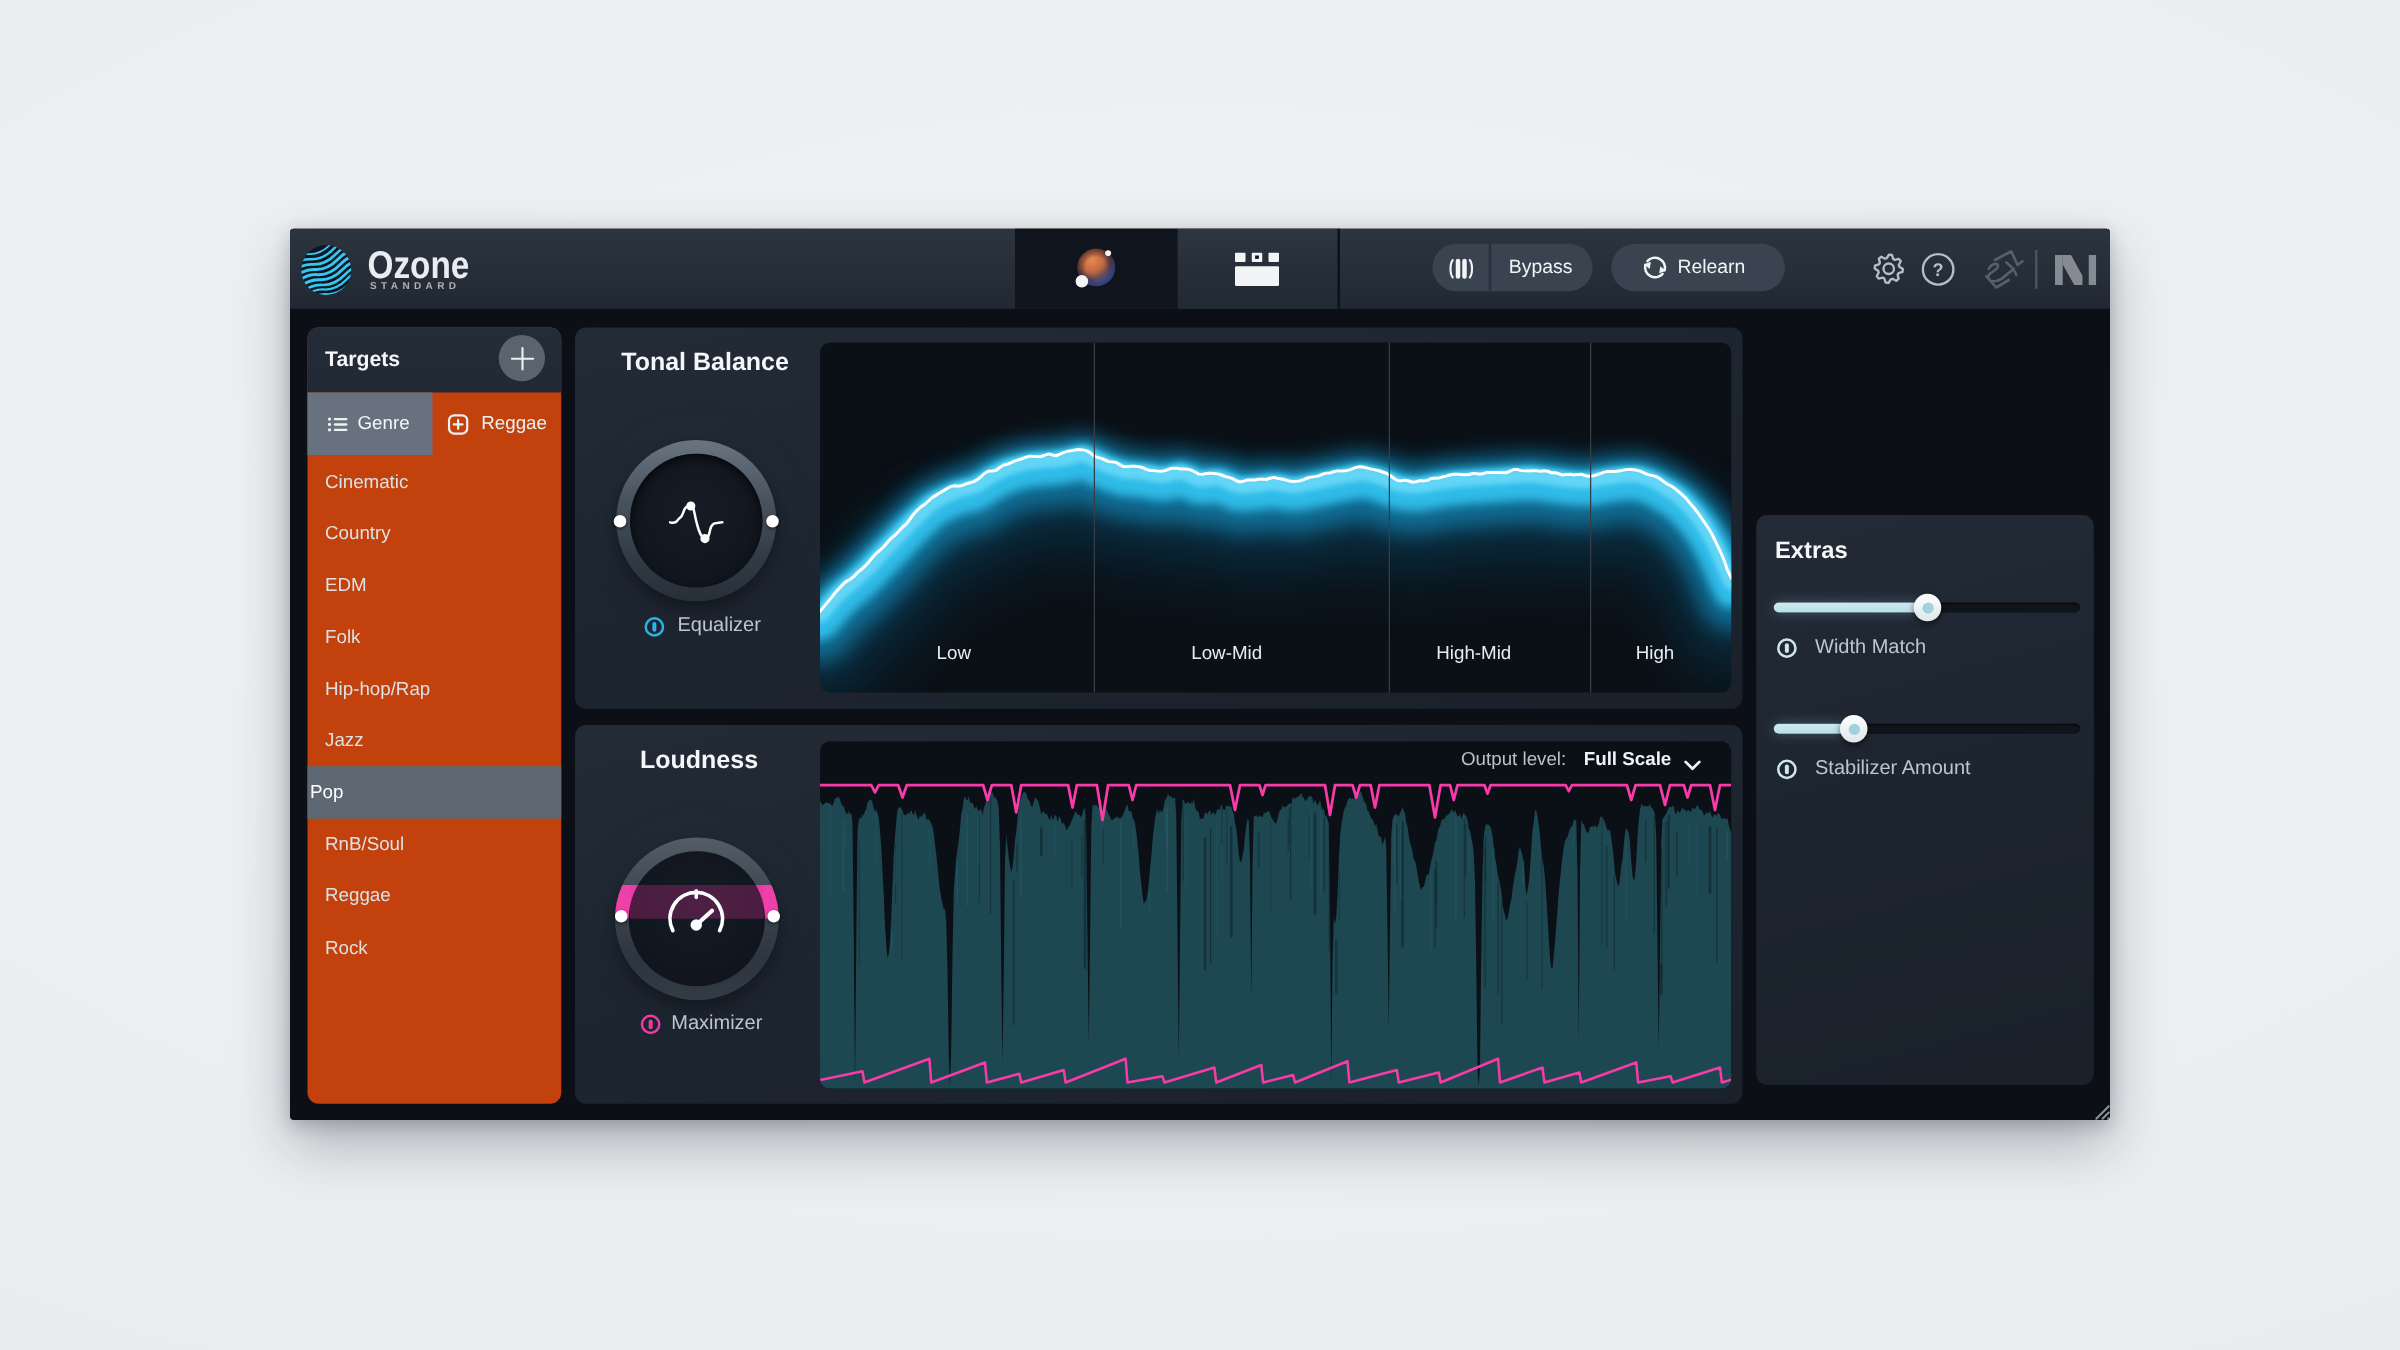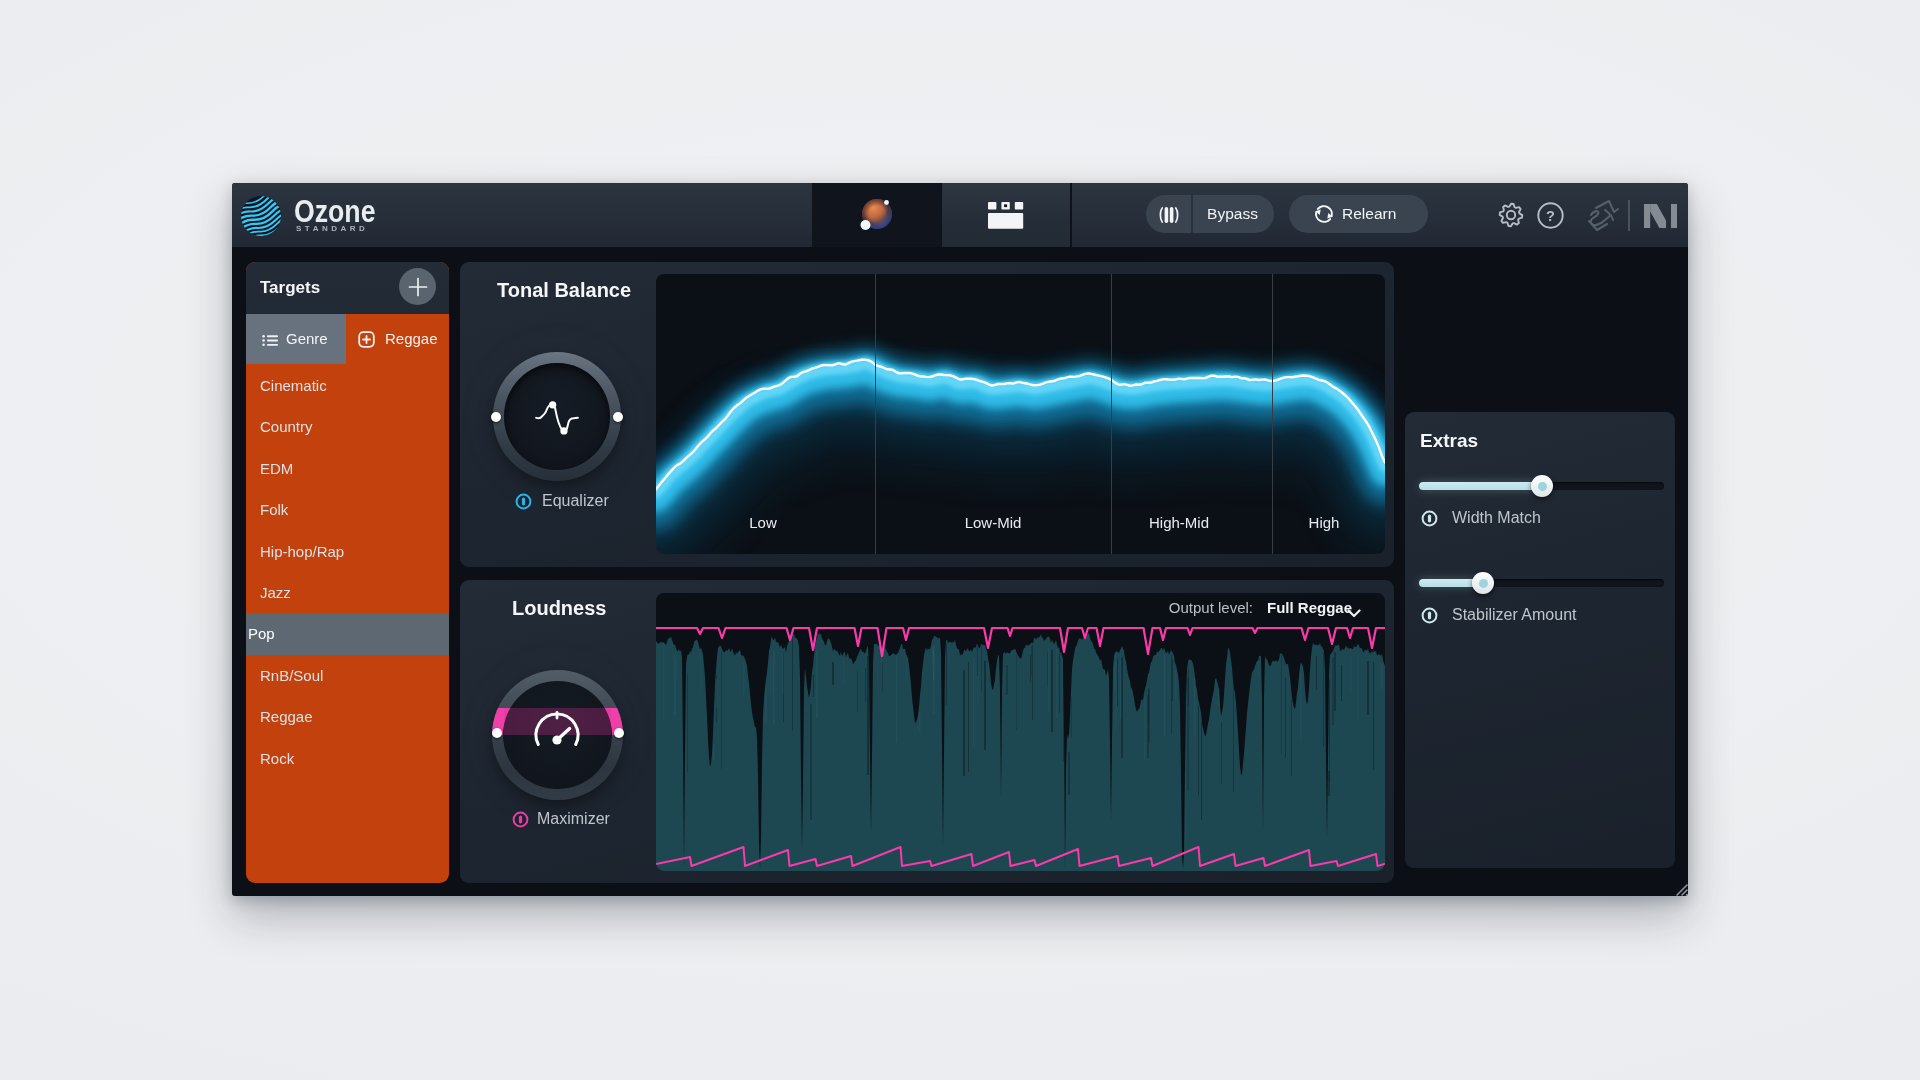--- a/index.html
+++ b/index.html
@@ -184,21 +184,21 @@
 <polyline points="0.0,213.9 3.0,211.3 6.0,207.8 9.0,204.2 12.0,200.7 15.0,197.3 18.0,194.4 21.0,191.8 24.0,189.3 27.0,186.8 30.0,184.3 33.0,181.7 36.0,178.8 39.0,175.8 42.0,172.6 45.0,169.4 48.0,166.3 51.0,163.2 54.0,160.0 57.0,156.8 60.0,153.7 63.0,150.6 66.0,147.4 69.0,144.2 72.0,141.1 75.0,138.1 78.0,135.2 81.0,132.4 84.0,129.6 87.0,126.8 90.0,124.2 93.0,122.2 96.0,120.6 99.0,119.2 102.0,117.8 105.0,116.4 108.0,115.0 111.0,113.9 114.0,113.1 117.0,112.5 120.0,111.9 123.0,111.0 126.0,109.7 129.0,107.9 132.0,106.1 135.0,104.2 138.0,102.5 141.0,100.8 144.0,99.2 147.0,97.7 150.0,96.4 153.0,95.5 156.0,94.5 159.0,93.6 162.0,92.9 165.0,92.3 168.0,91.7 171.0,91.2 174.0,90.9 177.0,90.7 180.0,90.5 183.0,90.3 186.0,90.1 189.0,89.8 192.0,89.3 195.0,88.8 198.0,88.3 201.0,87.6 204.0,86.8 207.0,85.9 210.0,85.5 213.0,86.2 216.0,87.7 219.0,89.3 222.0,90.9 225.0,92.3 228.0,93.6 231.0,94.9 234.0,95.9 237.0,96.8 240.0,97.8 243.0,98.6 246.0,99.1 249.0,99.3 252.0,99.5 255.0,99.7 258.0,100.0 261.0,100.4 264.0,101.0 267.0,101.6 270.0,102.2 273.0,102.6 276.0,102.4 279.0,101.7 282.0,100.9 285.0,100.1 288.0,99.6 291.0,100.1 294.0,101.3 297.0,102.7 300.0,104.1 303.0,105.2 306.0,105.6 309.0,105.3 312.0,104.9 315.0,104.5 318.0,104.4 321.0,105.1 324.0,106.3 327.0,107.7 330.0,109.1 333.0,110.3 336.0,110.7 339.0,110.7 342.0,110.5 345.0,110.3 348.0,110.0 351.0,109.7 354.0,109.3 357.0,108.9 360.0,108.5 363.0,108.3 366.0,108.5 369.0,109.0 372.0,109.6 375.0,110.2 378.0,110.6 381.0,110.5 384.0,110.0 387.0,109.4 390.0,108.8 393.0,108.2 396.0,107.6 399.0,107.0 402.0,106.4 405.0,105.8 408.0,105.2 411.0,104.6 414.0,104.0 417.0,103.4 420.0,102.8 423.0,102.2 426.0,101.6 429.0,101.0 432.0,100.5 435.0,100.5 438.0,101.1 441.0,101.9 444.0,102.7 447.0,103.5 450.0,104.5 453.0,105.6 456.0,106.8 459.0,108.0 462.0,109.1 465.0,109.9 468.0,110.3 471.0,110.5 474.0,110.7 477.0,110.8 480.0,110.7 483.0,110.2 486.0,109.6 489.0,109.0 492.0,108.4 495.0,107.9 498.0,107.5 501.0,107.1 504.0,106.7 507.0,106.3 510.0,106.0 513.0,105.7 516.0,105.5 519.0,105.3 522.0,105.1 525.0,104.9 528.0,104.7 531.0,104.5 534.0,104.3 537.0,104.1 540.0,103.9 543.0,103.7 546.0,103.5 549.0,103.3 552.0,103.1 555.0,102.9 558.0,102.7 561.0,102.5 564.0,102.3 567.0,102.2 570.0,102.2 573.0,102.5 576.0,102.9 579.0,103.3 582.0,103.7 585.0,104.1 588.0,104.5 591.0,104.9 594.0,105.3 597.0,105.7 600.0,106.0 603.0,106.3 606.0,106.5 609.0,106.7 612.0,106.8 615.0,106.7 618.0,106.2 621.0,105.6 624.0,105.0 627.0,104.4 630.0,103.9 633.0,103.5 636.0,103.1 639.0,102.7 642.0,102.3 645.0,102.1 648.0,102.0 651.0,102.0 654.0,102.2 657.0,103.0 660.0,104.0 663.0,105.0 666.0,106.2 669.0,107.8 672.0,109.6 675.0,111.4 678.0,113.2 681.0,115.0 684.0,116.9 687.0,119.2 690.0,122.0 693.0,125.0 696.0,128.2 699.0,131.6 702.0,135.2 705.0,139.1 708.0,143.8 711.0,149.0 714.0,154.5 717.0,160.5 720.0,167.1 723.0,174.3 726.0,182.0 729.0,188.0" transform="translate(0,10)" stroke="#33c0ec" stroke-width="28" opacity="0.95" filter="url(#b4)"></polyline>
 <polyline points="0.0,213.9 3.0,211.3 6.0,207.8 9.0,204.2 12.0,200.7 15.0,197.3 18.0,194.4 21.0,191.8 24.0,189.3 27.0,186.8 30.0,184.3 33.0,181.7 36.0,178.8 39.0,175.8 42.0,172.6 45.0,169.4 48.0,166.3 51.0,163.2 54.0,160.0 57.0,156.8 60.0,153.7 63.0,150.6 66.0,147.4 69.0,144.2 72.0,141.1 75.0,138.1 78.0,135.2 81.0,132.4 84.0,129.6 87.0,126.8 90.0,124.2 93.0,122.2 96.0,120.6 99.0,119.2 102.0,117.8 105.0,116.4 108.0,115.0 111.0,113.9 114.0,113.1 117.0,112.5 120.0,111.9 123.0,111.0 126.0,109.7 129.0,107.9 132.0,106.1 135.0,104.2 138.0,102.5 141.0,100.8 144.0,99.2 147.0,97.7 150.0,96.4 153.0,95.5 156.0,94.5 159.0,93.6 162.0,92.9 165.0,92.3 168.0,91.7 171.0,91.2 174.0,90.9 177.0,90.7 180.0,90.5 183.0,90.3 186.0,90.1 189.0,89.8 192.0,89.3 195.0,88.8 198.0,88.3 201.0,87.6 204.0,86.8 207.0,85.9 210.0,85.5 213.0,86.2 216.0,87.7 219.0,89.3 222.0,90.9 225.0,92.3 228.0,93.6 231.0,94.9 234.0,95.9 237.0,96.8 240.0,97.8 243.0,98.6 246.0,99.1 249.0,99.3 252.0,99.5 255.0,99.7 258.0,100.0 261.0,100.4 264.0,101.0 267.0,101.6 270.0,102.2 273.0,102.6 276.0,102.4 279.0,101.7 282.0,100.9 285.0,100.1 288.0,99.6 291.0,100.1 294.0,101.3 297.0,102.7 300.0,104.1 303.0,105.2 306.0,105.6 309.0,105.3 312.0,104.9 315.0,104.5 318.0,104.4 321.0,105.1 324.0,106.3 327.0,107.7 330.0,109.1 333.0,110.3 336.0,110.7 339.0,110.7 342.0,110.5 345.0,110.3 348.0,110.0 351.0,109.7 354.0,109.3 357.0,108.9 360.0,108.5 363.0,108.3 366.0,108.5 369.0,109.0 372.0,109.6 375.0,110.2 378.0,110.6 381.0,110.5 384.0,110.0 387.0,109.4 390.0,108.8 393.0,108.2 396.0,107.6 399.0,107.0 402.0,106.4 405.0,105.8 408.0,105.2 411.0,104.6 414.0,104.0 417.0,103.4 420.0,102.8 423.0,102.2 426.0,101.6 429.0,101.0 432.0,100.5 435.0,100.5 438.0,101.1 441.0,101.9 444.0,102.7 447.0,103.5 450.0,104.5 453.0,105.6 456.0,106.8 459.0,108.0 462.0,109.1 465.0,109.9 468.0,110.3 471.0,110.5 474.0,110.7 477.0,110.8 480.0,110.7 483.0,110.2 486.0,109.6 489.0,109.0 492.0,108.4 495.0,107.9 498.0,107.5 501.0,107.1 504.0,106.7 507.0,106.3 510.0,106.0 513.0,105.7 516.0,105.5 519.0,105.3 522.0,105.1 525.0,104.9 528.0,104.7 531.0,104.5 534.0,104.3 537.0,104.1 540.0,103.9 543.0,103.7 546.0,103.5 549.0,103.3 552.0,103.1 555.0,102.9 558.0,102.7 561.0,102.5 564.0,102.3 567.0,102.2 570.0,102.2 573.0,102.5 576.0,102.9 579.0,103.3 582.0,103.7 585.0,104.1 588.0,104.5 591.0,104.9 594.0,105.3 597.0,105.7 600.0,106.0 603.0,106.3 606.0,106.5 609.0,106.7 612.0,106.8 615.0,106.7 618.0,106.2 621.0,105.6 624.0,105.0 627.0,104.4 630.0,103.9 633.0,103.5 636.0,103.1 639.0,102.7 642.0,102.3 645.0,102.1 648.0,102.0 651.0,102.0 654.0,102.2 657.0,103.0 660.0,104.0 663.0,105.0 666.0,106.2 669.0,107.8 672.0,109.6 675.0,111.4 678.0,113.2 681.0,115.0 684.0,116.9 687.0,119.2 690.0,122.0 693.0,125.0 696.0,128.2 699.0,131.6 702.0,135.2 705.0,139.1 708.0,143.8 711.0,149.0 714.0,154.5 717.0,160.5 720.0,167.1 723.0,174.3 726.0,182.0 729.0,188.0" transform="translate(0,4)" stroke="#66d7f8" stroke-width="12" opacity="0.95" filter="url(#b3)"></polyline>
 <polyline points="0.0,215.2 3.0,211.5 6.0,207.8 9.0,204.3 12.0,200.4 15.0,197.1 18.0,193.9 21.0,191.1 24.0,189.6 27.0,187.3 30.0,184.1 33.0,181.6 36.0,179.0 39.0,175.7 42.0,172.0 45.0,168.7 48.0,166.2 51.0,163.4 54.0,159.8 57.0,156.5 60.0,154.2 63.0,151.0 66.0,147.8 69.0,145.2 72.0,141.3 75.0,137.2 78.0,134.0 81.0,131.3 84.0,129.4 87.0,126.6 90.0,123.9 93.0,122.1 96.0,120.2 99.0,118.5 102.0,116.6 105.0,115.1 108.0,114.6 111.0,114.9 114.0,114.4 117.0,113.0 120.0,112.2 123.0,111.3 126.0,109.7 129.0,107.2 132.0,104.4 135.0,102.9 138.0,102.8 141.0,102.2 144.0,99.8 147.0,98.0 150.0,97.4 153.0,96.1 156.0,94.7 159.0,93.8 162.0,92.8 165.0,91.7 168.0,91.0 171.0,91.1 174.0,91.3 177.0,91.2 180.0,90.1 183.0,89.1 186.0,90.0 189.0,90.6 192.0,89.3 195.0,87.9 198.0,87.1 201.0,86.6 204.0,86.0 207.0,85.6 210.0,85.9 213.0,86.5 216.0,88.1 219.0,90.6 222.0,92.0 225.0,92.7 228.0,94.0 231.0,95.3 234.0,95.5 237.0,96.0 240.0,97.9 243.0,99.4 246.0,99.3 249.0,98.9 252.0,99.0 255.0,99.3 258.0,100.0 261.0,101.5 264.0,102.4 267.0,102.5 270.0,102.9 273.0,103.1 276.0,102.5 279.0,101.4 282.0,100.5 285.0,100.5 288.0,101.1 291.0,101.1 294.0,101.3 297.0,102.1 300.0,103.6 303.0,105.3 306.0,105.5 309.0,104.8 312.0,104.6 315.0,104.7 318.0,105.1 321.0,106.0 324.0,107.2 327.0,107.9 330.0,108.9 333.0,110.6 336.0,111.6 339.0,110.9 342.0,110.0 345.0,110.0 348.0,110.0 351.0,109.3 354.0,109.3 357.0,109.6 360.0,108.6 363.0,107.9 366.0,108.6 369.0,109.2 372.0,109.8 375.0,110.7 378.0,111.2 381.0,111.1 384.0,110.7 387.0,109.7 390.0,108.4 393.0,107.7 396.0,107.3 399.0,106.7 402.0,105.4 405.0,104.5 408.0,104.4 411.0,103.4 414.0,102.7 417.0,102.9 420.0,102.6 423.0,102.1 426.0,101.1 429.0,99.9 432.0,99.4 435.0,99.8 438.0,100.5 441.0,101.3 444.0,101.9 447.0,102.6 450.0,103.6 453.0,104.6 456.0,106.4 459.0,108.6 462.0,110.4 465.0,110.7 468.0,110.1 471.0,110.8 474.0,111.8 477.0,111.4 480.0,110.5 483.0,110.7 486.0,110.3 489.0,108.8 492.0,108.6 495.0,108.5 498.0,107.5 501.0,106.9 504.0,106.0 507.0,105.3 510.0,105.3 513.0,105.6 516.0,105.8 519.0,105.6 522.0,104.8 525.0,104.9 528.0,105.4 531.0,104.7 534.0,103.9 537.0,104.0 540.0,104.0 543.0,103.9 546.0,104.1 549.0,104.1 552.0,103.0 555.0,101.6 558.0,101.7 561.0,102.5 564.0,102.7 567.0,102.8 570.0,102.5 573.0,102.5 576.0,103.1 579.0,102.6 582.0,102.9 585.0,104.2 588.0,104.2 591.0,105.0 594.0,106.1 597.0,105.6 600.0,105.4 603.0,106.0 606.0,105.6 609.0,105.4 612.0,106.4 615.0,107.1 618.0,106.8 621.0,106.0 624.0,104.9 627.0,103.9 630.0,103.1 633.0,103.1 636.0,103.2 639.0,102.8 642.0,102.3 645.0,101.7 648.0,101.5 651.0,101.8 654.0,102.3 657.0,103.3 660.0,104.7 663.0,105.9 666.0,106.5 669.0,107.3 672.0,109.0 675.0,111.3 678.0,113.4 681.0,114.8 684.0,116.9 687.0,119.5 690.0,122.0 693.0,124.9 696.0,128.6 699.0,132.0 702.0,135.8 705.0,140.2 708.0,144.6 711.0,149.0 714.0,154.2 717.0,160.5 720.0,166.6 723.0,173.6 726.0,182.2 729.0,188.4" stroke="#ffffff" stroke-width="2.4"></polyline>
 </g>
 </g>
 </svg>
       <div style="position:absolute;left:219px;top:0;width:1px;height:280px;background:#363d45"></div>
       <div style="position:absolute;left:455px;top:0;width:1px;height:280px;background:#363d45"></div>
       <div style="position:absolute;left:616px;top:0;width:1px;height:280px;background:#363d45"></div>
       <div style="position:absolute;left:67px;top:240px;width:80px;text-align:center;font-size:15px;color:#e8ebef">Low</div>
-      <div style="position:absolute;left:297px;top:240px;width:80px;text-align:center;font-size:15px;color:#e8ebef">Low-Mid</div>
+      <div style="position:absolute;left:297px;top:240px;width:80px;font-size:15px;color:#e8ebef">Low-Mid</div>
       <div style="position:absolute;left:493px;top:240px;width:80px;text-align:left;font-size:15px;color:#e8ebef">High-Mid</div>
       <div style="position:absolute;left:628px;top:240px;width:80px;text-align:center;font-size:15px;color:#e8ebef">High</div>
     </div>
 
 <div style="position:absolute;left:33px;top:90px;width:128px;height:129px;border-radius:50%;background:linear-gradient(180deg,#6a7582 0%,#4a5560 35%,#303a45 75%,#273039 100%);box-shadow:0 6px 16px rgba(0,0,0,.45)"></div>
 <div style="position:absolute;left:44px;top:101px;width:106px;height:107px;border-radius:50%;background:radial-gradient(circle at 50% 40%,#161c25 0%,#10151d 80%);box-shadow:inset 0 3px 8px rgba(0,0,0,.7)"></div>
 <div style="position:absolute;left:72px;top:135px;width:50px;height:40px"><svg width="50" height="40" viewBox="0 0 56 46">
           <path d="M4,24 C7,25 9,25 11,22 C13,19 14,21 16,15 C18,9 20,9 23,9 C26,9 26,15 28,23 C30,31 32,38 36,39 C39,39.5 40,35 41,30 C42,26 44,24.5 47,24.5 L52,24" fill="none" stroke="#fbfcfd" stroke-width="2.3" stroke-linecap="round"></path>
           <circle cx="23" cy="9" r="4.2" fill="#fbfcfd"></circle>
           <circle cx="36" cy="39" r="4.2" fill="#fbfcfd"></circle>
@@ -317,21 +317,21 @@
             <rect x="538" y="85" width="1.5" height="58" fill="#2e6374" opacity="0.27"></rect>
             <rect x="18" y="62" width="1.5" height="59" fill="#2e6374" opacity="0.28"></rect>
             <rect x="701" y="64" width="1.5" height="63" fill="#2e6374" opacity="0.14"></rect>
             <rect x="44" y="58" width="1.5" height="42" fill="#2e6374" opacity="0.14"></rect>
             <rect x="464" y="64" width="1.5" height="62" fill="#2e6374" opacity="0.23"></rect>
 <path d="M0,35.0 L41.0,35.0 L44,41.0 L47.0,35.0 L62.5,35.0 L66,45.0 L69.5,35.0 L130.5,35.0 L134,47.0 L137.5,35.0 L153.0,35.0 L157,57.0 L161.0,35.0 L198.5,35.0 L202,53.0 L205.5,35.0 L221.5,35.0 L226,63.0 L230.5,35.0 L247.0,35.0 L250,47.0 L253.0,35.0 L328.0,35.0 L332,55.0 L336.0,35.0 L351.5,35.0 L354,43.0 L356.5,35.0 L404.0,35.0 L408,59.0 L412.0,35.0 L426.0,35.0 L429,45.0 L432.0,35.0 L440.5,35.0 L444,53.0 L447.5,35.0 L487.5,35.0 L492,61.0 L496.5,35.0 L504.0,35.0 L507,47.0 L510.0,35.0 L531.5,35.0 L534,42.0 L536.5,35.0 L596.5,35.0 L599,40.0 L601.5,35.0 L645.5,35.0 L649,47.0 L652.5,35.0 L672.0,35.0 L676,51.0 L680.0,35.0 L691.0,35.0 L694,45.0 L697.0,35.0 L712.0,35.0 L716,55.0 L720.0,35.0 L729,35.0" fill="none" stroke="#f93aa9" stroke-width="2.2" stroke-linejoin="round"></path>
 <path d="M0,271.0 L34.0,264.0 L35.5,273.0 L87.5,254.0 L89.0,273.0 L132.0,257.0 L133.5,273.0 L159.5,266.0 L161.0,273.0 L195.0,263.0 L196.5,273.0 L244.5,254.0 L246.0,273.0 L274.0,268.0 L275.5,273.0 L315.5,261.0 L317.0,273.0 L353.0,259.0 L354.5,273.0 L378.5,267.0 L380.0,273.0 L422.0,256.0 L423.5,273.0 L461.5,263.0 L463.0,273.0 L495.0,265.0 L496.5,273.0 L542.5,254.0 L544.0,273.0 L578.0,261.0 L579.5,273.0 L607.5,265.0 L609.0,273.0 L653.0,257.0 L654.5,273.0 L680.5,268.0 L682.0,273.0 L720.0,261.0 L721.5,273.0 L751.5,264.0 L753.0,273.0 L729,267.0" fill="none" stroke="#f93aa9" stroke-width="2" stroke-linejoin="round"></path>
 </g>
 </svg>
       <div style="position:absolute;left:420px;top:6px;width:177px;font-size:15px;color:#b9c0c8;text-align:right">Output level:</div>
-      <div style="position:absolute;left:611px;top:6px;font-size:15px;font-weight:bold;color:#f0f3f5">Full Reggae</div>
+      <div style="position:absolute;left:611px;top:6px;font-size:15px;font-weight:bold;color:#f0f3f5">Full Scale</div>
       <div style="position:absolute;left:691px;top:11px"><svg width="14" height="9" viewBox="0 0 14 9">
             <polyline points="1.5,1.5 7,7 12.5,1.5" fill="none" stroke="#eef1f4" stroke-width="2.2" stroke-linecap="round" stroke-linejoin="round"></polyline>
           </svg></div>
     </div>
 
 <div style="position:absolute;left:32px;top:90px;width:131px;height:130px;border-radius:50%;overflow:hidden;background:linear-gradient(180deg,#525d68 0%,#3e4853 35%,#2d3640 75%,#323c46 100%);box-shadow:0 6px 16px rgba(0,0,0,.45)">
 <div style="position:absolute;left:0;top:38px;width:131px;height:27px;background:#ef3fa9"></div>
 <div style="position:absolute;left:11px;top:11px;width:109px;height:108px;border-radius:50%;background:radial-gradient(circle at 50% 40%,#151b24 0%,#10151d 80%)"></div>
 <div style="position:absolute;left:12px;top:38px;width:107px;height:27px;background:rgba(225,46,156,0.28)"></div>
 </div>

